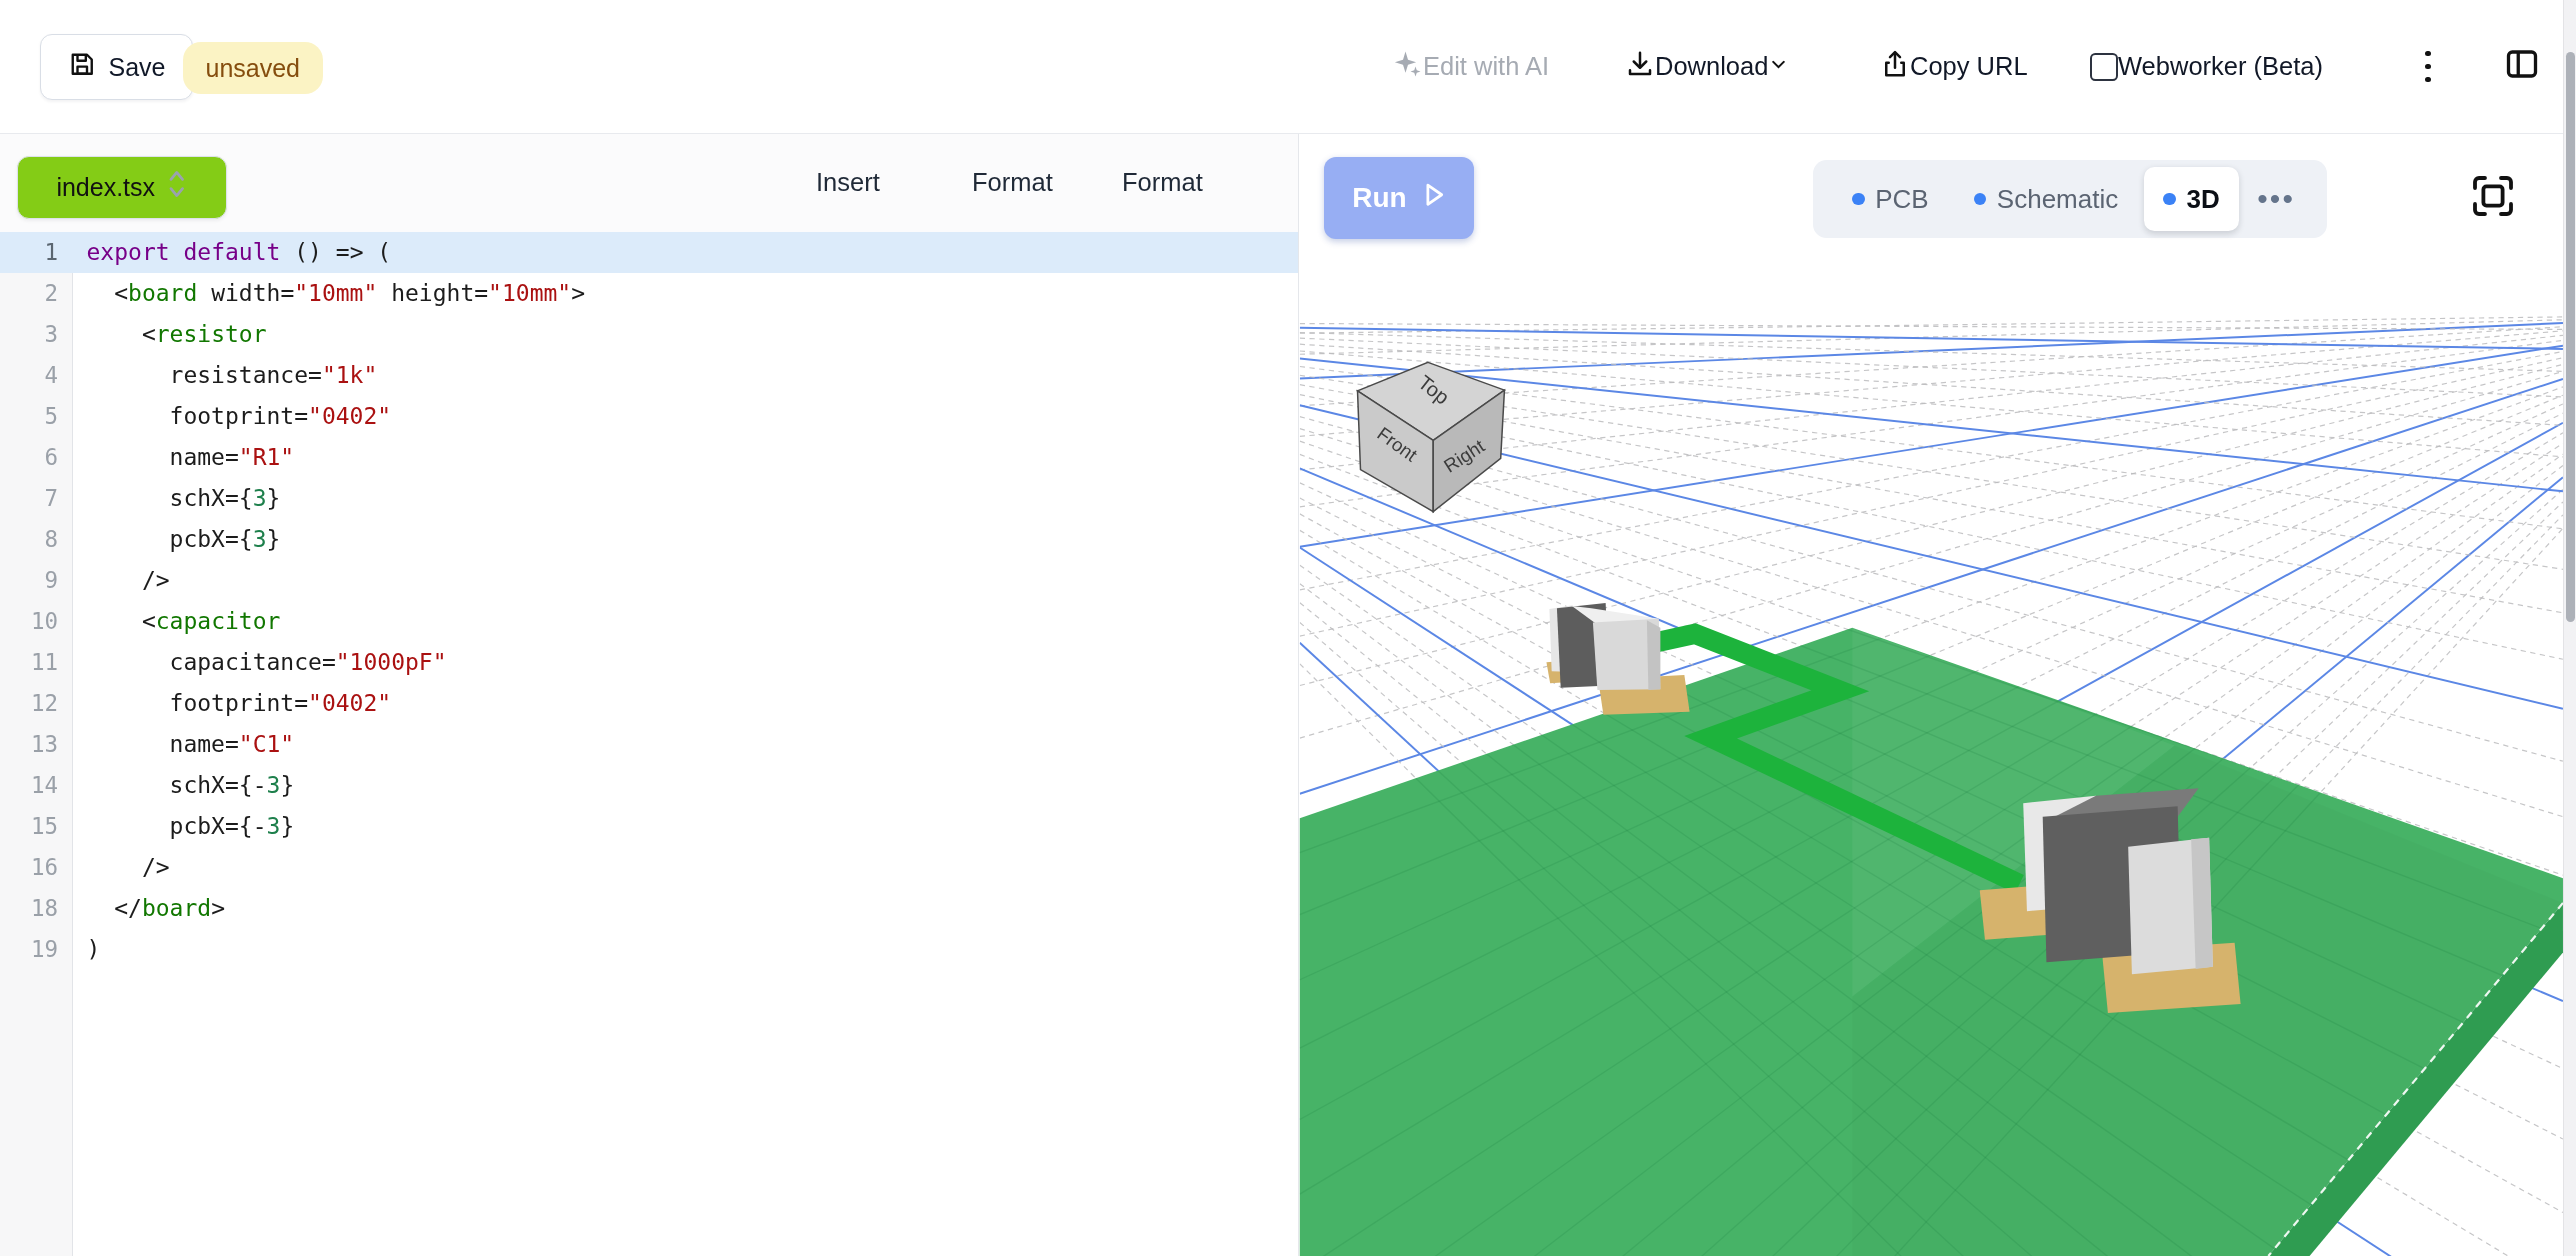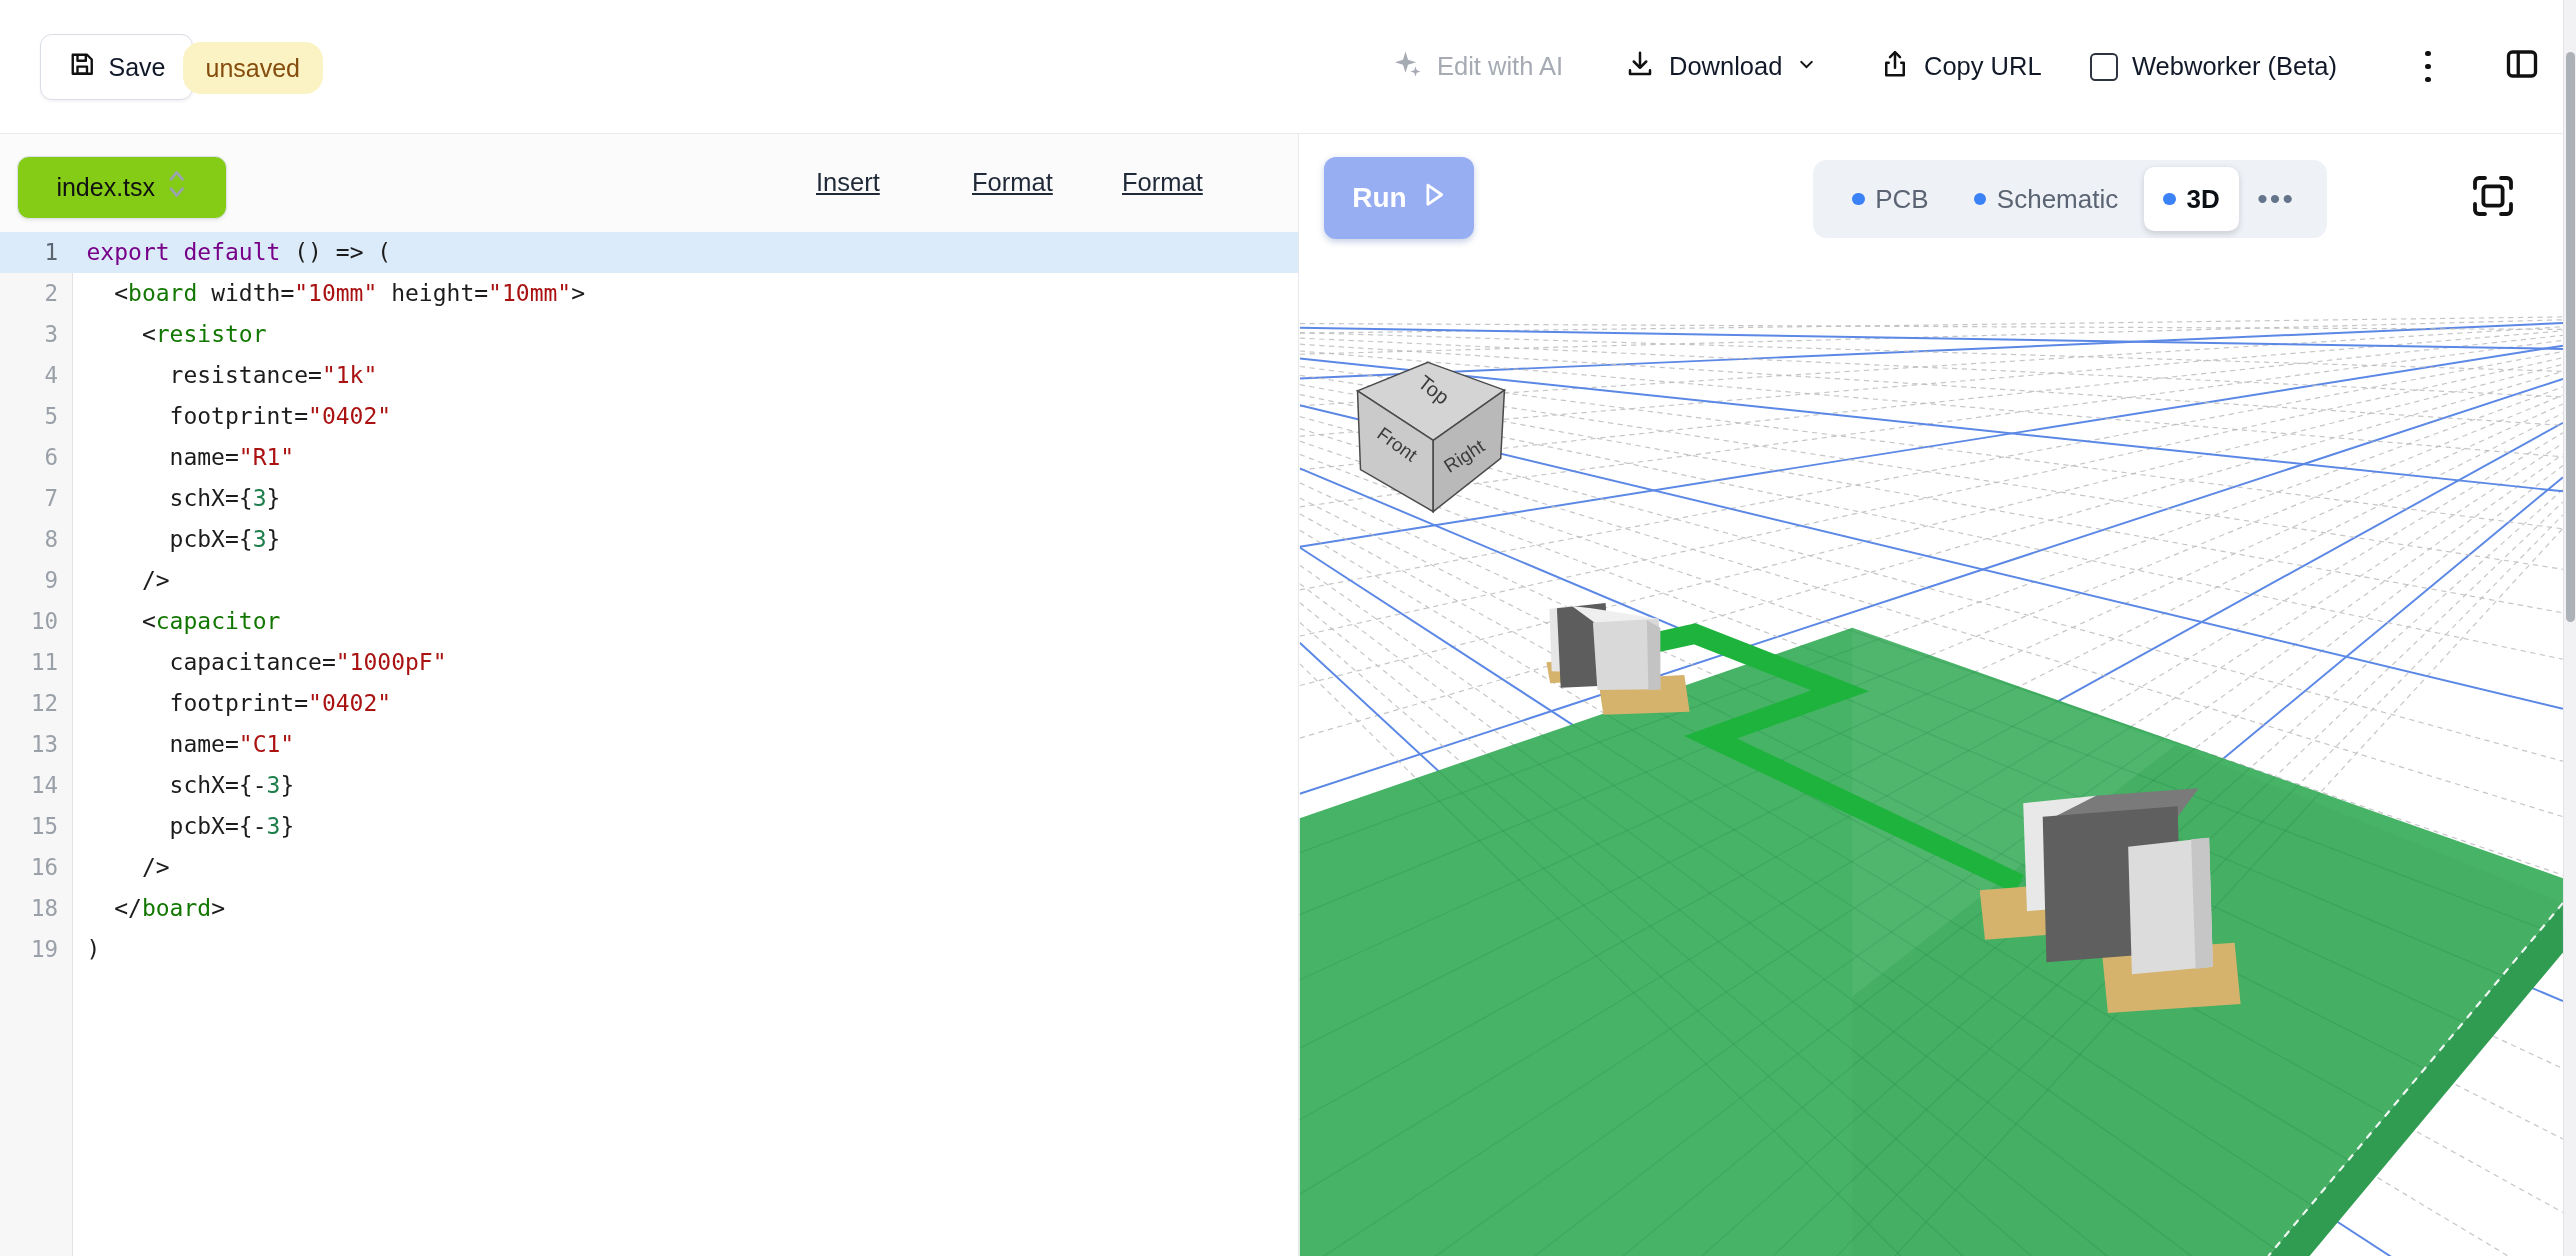--- a/index.html
+++ b/index.html
@@ -3,36 +3,36 @@
 <meta charset="utf-8">
 <style>
   html,body{margin:0;padding:0;width:2576px;height:1257px;overflow:hidden;background:#fff;
     font-family:"Liberation Sans",sans-serif;-webkit-font-smoothing:antialiased;}
   
   #header{position:absolute;left:0;top:0;width:2576px;height:133px;background:#fff;border-bottom:1.5px solid #e8eaee;z-index:30;}
   #save-btn{position:absolute;left:40px;top:34px;height:66px;padding:0 27px;display:flex;align-items:center;gap:12px;
     background:#fff;border:1.5px solid #d9dee6;border-radius:12px;font-size:25px;color:#101828;box-shadow:0 1.5px 3px rgba(16,24,40,.05);cursor:pointer;}
   #unsaved-badge{position:absolute;left:183px;top:42px;height:52px;padding:0 22.5px;display:flex;align-items:center;
     background:#fbf3c4;color:#854d0e;border-radius:18px;font-size:25px;font-weight:500;}
-  .hitem{position:absolute;top:0;height:133px;display:flex;align-items:center;gap:14px;font-size:25.5px;color:#111827;cursor:pointer;}
+  .hitem{position:absolute;top:0;height:133px;display:flex;align-items:center;gap:0;font-size:25.5px;color:#111827;cursor:pointer;}
   #edit-ai{left:1393px;color:#a6abb3;}
   #download{left:1625px;}
   #copy-url{left:1880px;}
   #webworker{left:2090px;}
   #kebab{left:2413px;width:30px;justify-content:center;}
   #panel-toggle{left:2501px;width:42px;justify-content:center;}
   .cbox{width:24px;height:24px;border:2.2px solid #2d3340;border-radius:5.2px;background:#fff;}
   .dot-col{display:flex;flex-direction:column;gap:8.2px;}
   .dot-col i{width:5.2px;height:5.2px;border-radius:50%;background:#111;}
   
   #editor{position:absolute;left:0;top:133px;width:1298px;height:1123px;background:#fff;}
   #ed-toolbar{position:absolute;left:0;top:0;width:1298px;height:99px;background:#fbfbfc;border-bottom:1.5px solid #e6e8ec;}
   #file-chip{position:absolute;left:16.5px;top:22.5px;width:208px;height:61px;background:#84cc16;border:1.5px solid #dde2ea;border-radius:12px;
     display:flex;align-items:center;justify-content:center;gap:12px;font-size:25px;color:#111;box-shadow:0 1.5px 3.7px rgba(16,24,40,.06);cursor:pointer;}
-  .ed-action{position:absolute;top:0;height:99px;display:flex;align-items:center;font-size:25.5px;color:#1f2937;cursor:pointer;text-decoration:underline;}
+  .ed-action{position:absolute;top:0;height:99px;display:flex;align-items:center;font-size:25.5px;color:#1f2937;cursor:pointer;}
   #act-insert{left:816px;} #act-import{left:972px;} #act-format{left:1122px;}
   #code-area{position:absolute;left:0;top:99px;width:1298px;height:1024px;background:#fff;
     font-family:"DejaVu Sans Mono",monospace;font-size:23px;}
   #gutter-bg{position:absolute;left:0;top:0;width:72px;height:1024px;background:#f7f7f8;border-right:1.5px solid #e2e4e8;}
   .crow{position:relative;display:flex;height:41px;line-height:41px;white-space:pre;}
   .crow.active{background:#dcebfa;}
   .ln{width:58px;padding-right:13.5px;text-align:right;color:#9aa0a8;flex:0 0 auto;font-size:22.5px;}
   .crow.active .ln{color:#5b6670;}
   .ctext{padding-left:15px;color:#1c1c1c;}
   .tk-kw{color:#770088;} .tk-tag{color:#117700;} .tk-str{color:#aa1111;} .tk-num{color:#1d7f4b;} .tk-pl{color:#1c1c1c;}

